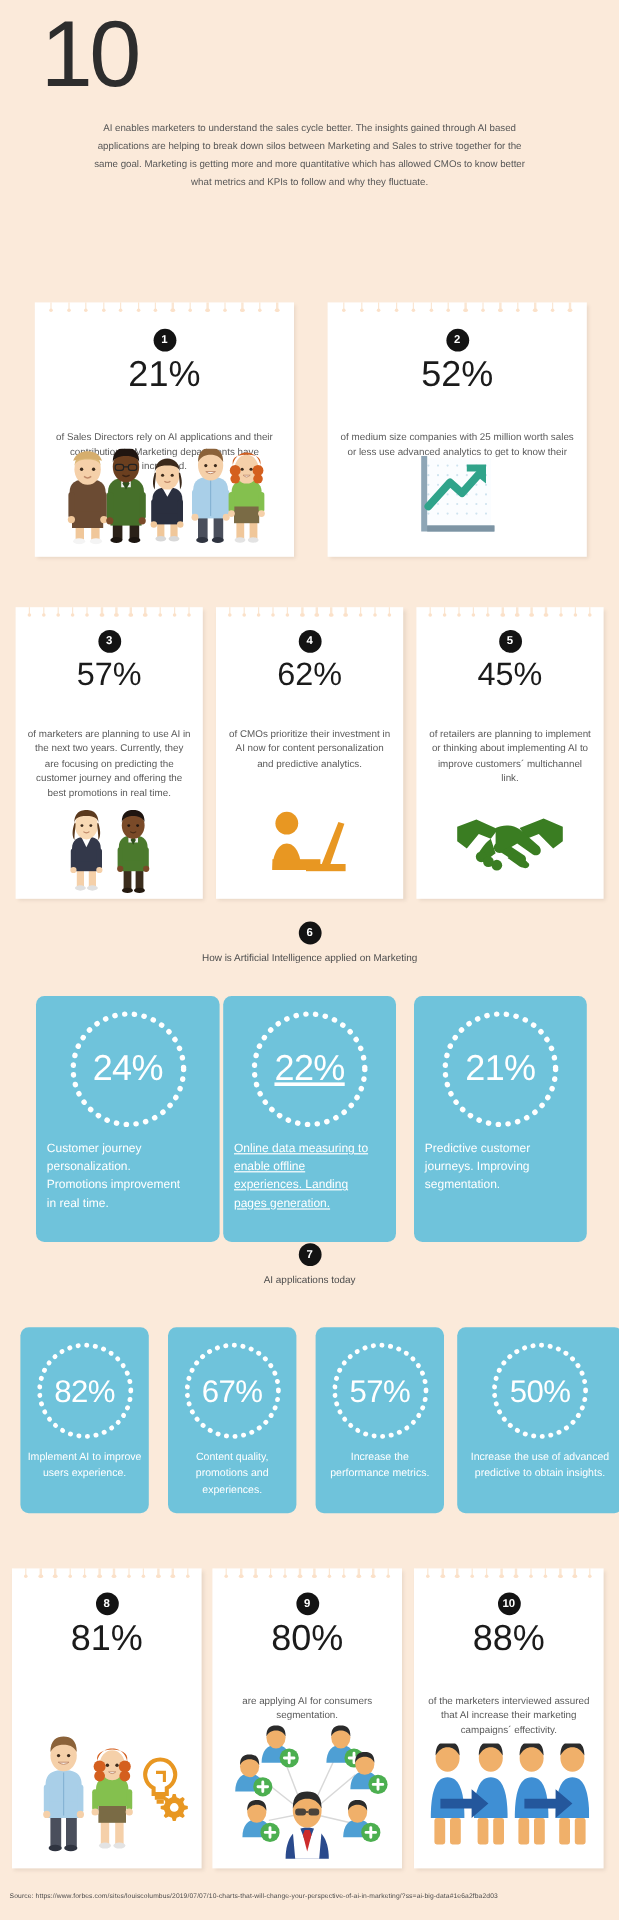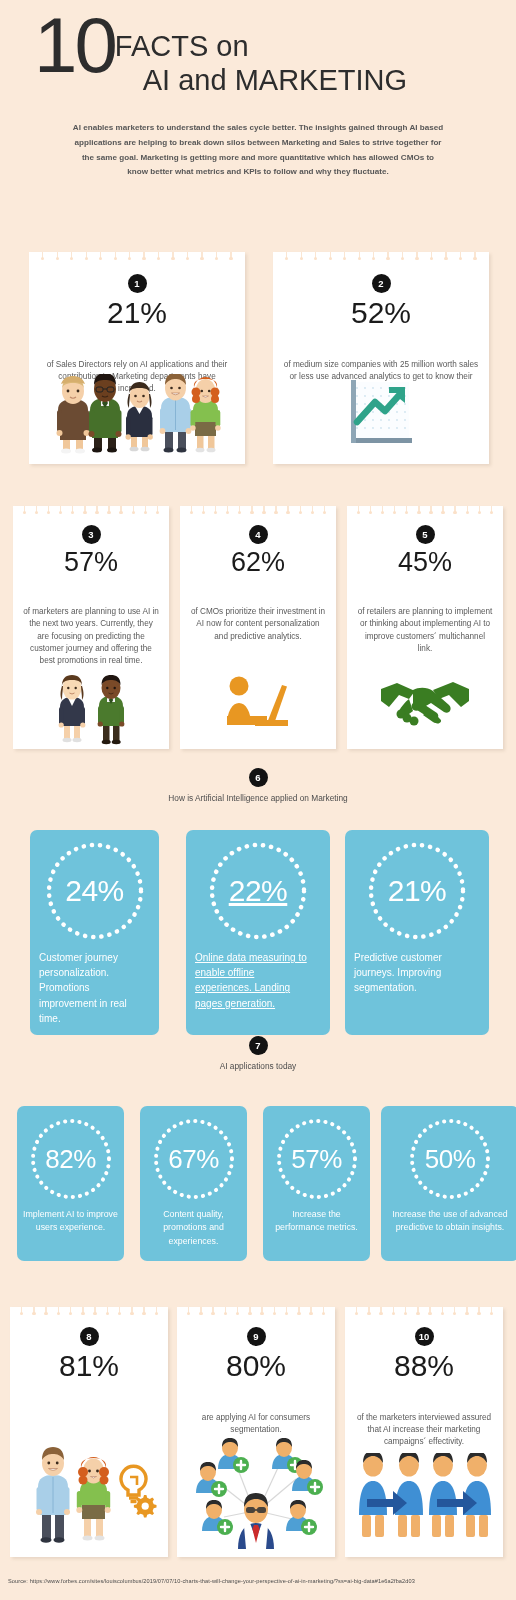--- a/index.html
+++ b/index.html
@@ -47,21 +47,20 @@
     padding-left: 28px;
     white-space: nowrap;
   }
   .intro {
     margin: 22px auto 0 auto;
     width: 372px;
     text-align: center;
     font-size: 8.1px;
     line-height: 1.85;
     color: #575757;
-    font-weight: bold;
   }
 
   
   .note {
     position: relative;
     background: #ffffff;
     box-shadow: 2px 2px 3px rgba(120,100,80,0.14);
   }
   .spiral {
     position: absolute;
@@ -181,21 +180,21 @@
   .ring.sm .rp { font-size: 26px; }
   .bluetext.c {
     text-align: center;
     font-size: 8.8px;
     line-height: 1.52;
     padding: 6px 5px 0 5px;
   }
 
   #sec6 { position: absolute; top: 768px; left: 0; width: 516px; }
   #row6 { position: absolute; top: 830px; left: 0; width: 516px; height: 205px; }
-  #b6a { left: 30px; top: 0; width: 129px; height: 205px; }
+  #b6a { left: 30px; top: 0; width: 153px; height: 205px; }
   #b6b { left: 186px; top: 0; width: 144px; height: 205px; text-decoration: underline; }
   #b6c { left: 345px; top: 0; width: 144px; height: 205px; }
 
   #sec7 { position: absolute; top: 1036px; left: 0; width: 516px; }
   #row7 { position: absolute; top: 1106px; left: 0; width: 516px; height: 155px; }
   .b7 { top: 0; width: 107px; height: 155px; }
   #b7a { left: 17px; }
   #b7b { left: 140px; }
   #b7c { left: 263px; }
   #b7d { left: 381px; width: 138px; }
@@ -218,24 +217,20 @@
   }
 </style>
 </head>
 <body>
 
 <div class="page">
 
   <div class="header">
     <div class="title-row">
       <div class="big-ten">10</div>
-      <div class="title-lines">
-        <div class="t-line1">FACTS on</div>
-        <div class="t-line2">AI and MARKETING</div>
-      </div>
     </div>
     <div class="intro">AI enables marketers to understand the sales cycle better. The insights gained through AI based applications are helping to break down silos between Marketing and Sales to strive together for the same goal. Marketing is getting more and more quantitative which has allowed CMOs to know better what metrics and KPIs to follow and why they fluctuate.</div>
   </div>
 
   <div id="row1">
 
     <div class="note" id="card1">
       <div class="spiral">
         <i></i>
           <i></i>

